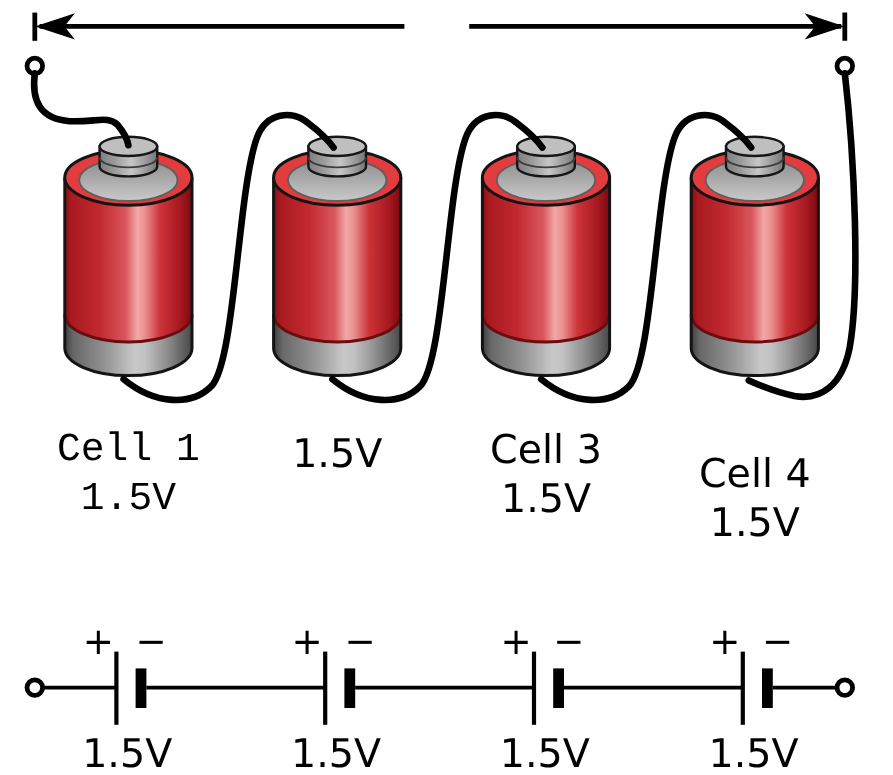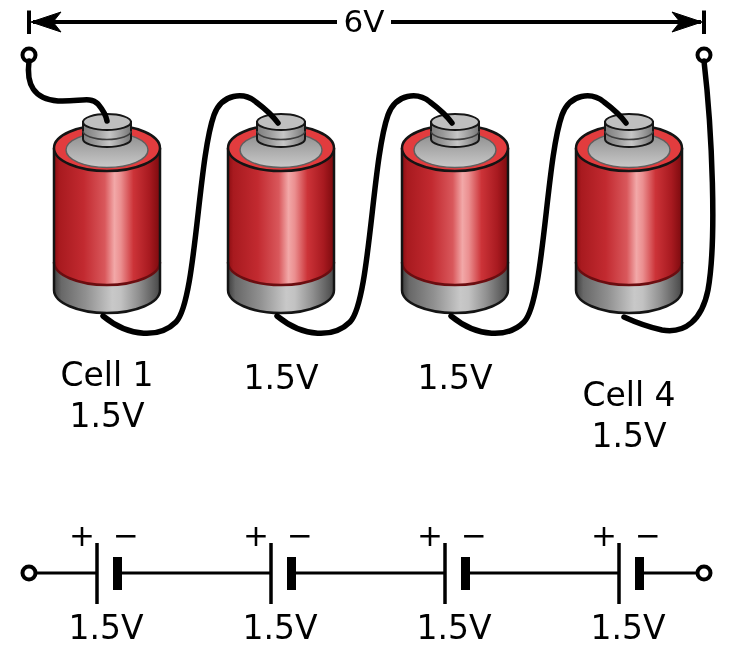--- a/index.html
+++ b/index.html
@@ -136,30 +136,30 @@
         <rect x="461" y="557" width="9" height="33" fill="#000" stroke="none"></rect>
       </g>
 
       <g>
         <line x1="619" y1="543" x2="619" y2="604" stroke-width="3.5"></line>
         <rect x="635" y="557" width="9" height="33" fill="#000" stroke="none"></rect>
       </g>
     </g>
   </svg>
 
-  <div class="txt lbl-6v">6V</div>
 
-  <div class="txt cell-label" style="left:32px;">
+  <div class="txt cell-label" style="left:32px;font-family:Liberation Mono, monospace;">
     <span class="cell-name">Cell 1</span>
     <span class="cell-volt">1.5V</span>
   </div>
   <div class="txt cell-label" style="left:206px;">
     <span class="cell-volt">1.5V</span>
   </div>
   <div class="txt cell-label" style="left:380px;">
+    <span class="cell-name">Cell 3</span>
     <span class="cell-volt">1.5V</span>
   </div>
   <div class="txt cell-label" style="left:554px;margin-top:20px;">
     <span class="cell-name">Cell 4</span>
     <span class="cell-volt">1.5V</span>
   </div>
 
   <div class="txt sch-sign" style="left:64px;">+</div>
   <div class="txt sch-sign" style="left:108px;">−</div>
   <div class="txt sch-sign" style="left:238px;">+</div>

